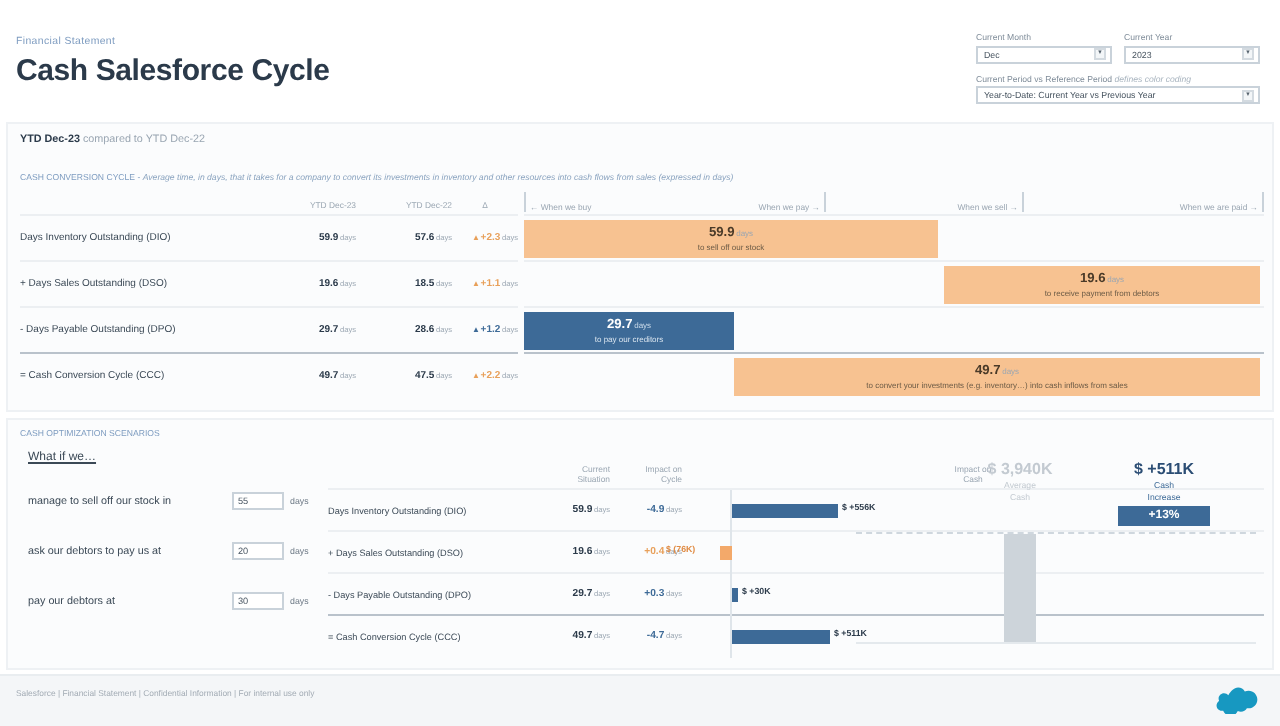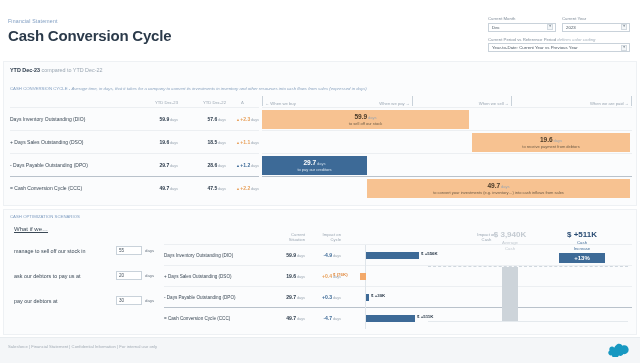--- a/index.html
+++ b/index.html
@@ -190,21 +190,21 @@
   .foot-txt { position: absolute; left: 8px; top: 6px; font-size: 4.2px; color: #a3acb5; }
   .cloud { position: absolute; right: 9px; top: 5px; width: 24px; height: 14px; }
 </style>
 </head>
 <body>
 
 <div class="page">
 
   <div class="hdr">
     <div class="hdr-eyebrow">Financial Statement</div>
-    <div class="hdr-title">Cash Conversion Cycle</div>
+    <div class="hdr-title">Cash Salesforce Cycle</div>
   </div>
 
   <div class="filters">
     <div class="frow">
       <div class="fgrp m">
         <div class="flabel">Current Month</div>
         <div class="fsel">
           <span class="fsel-val">Dec</span>
           <span class="fcaret">▾</span>
         </div>

